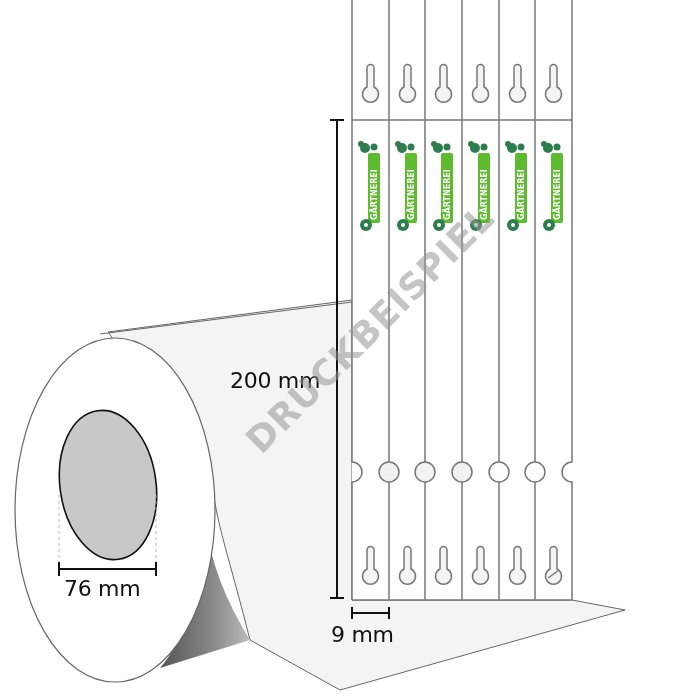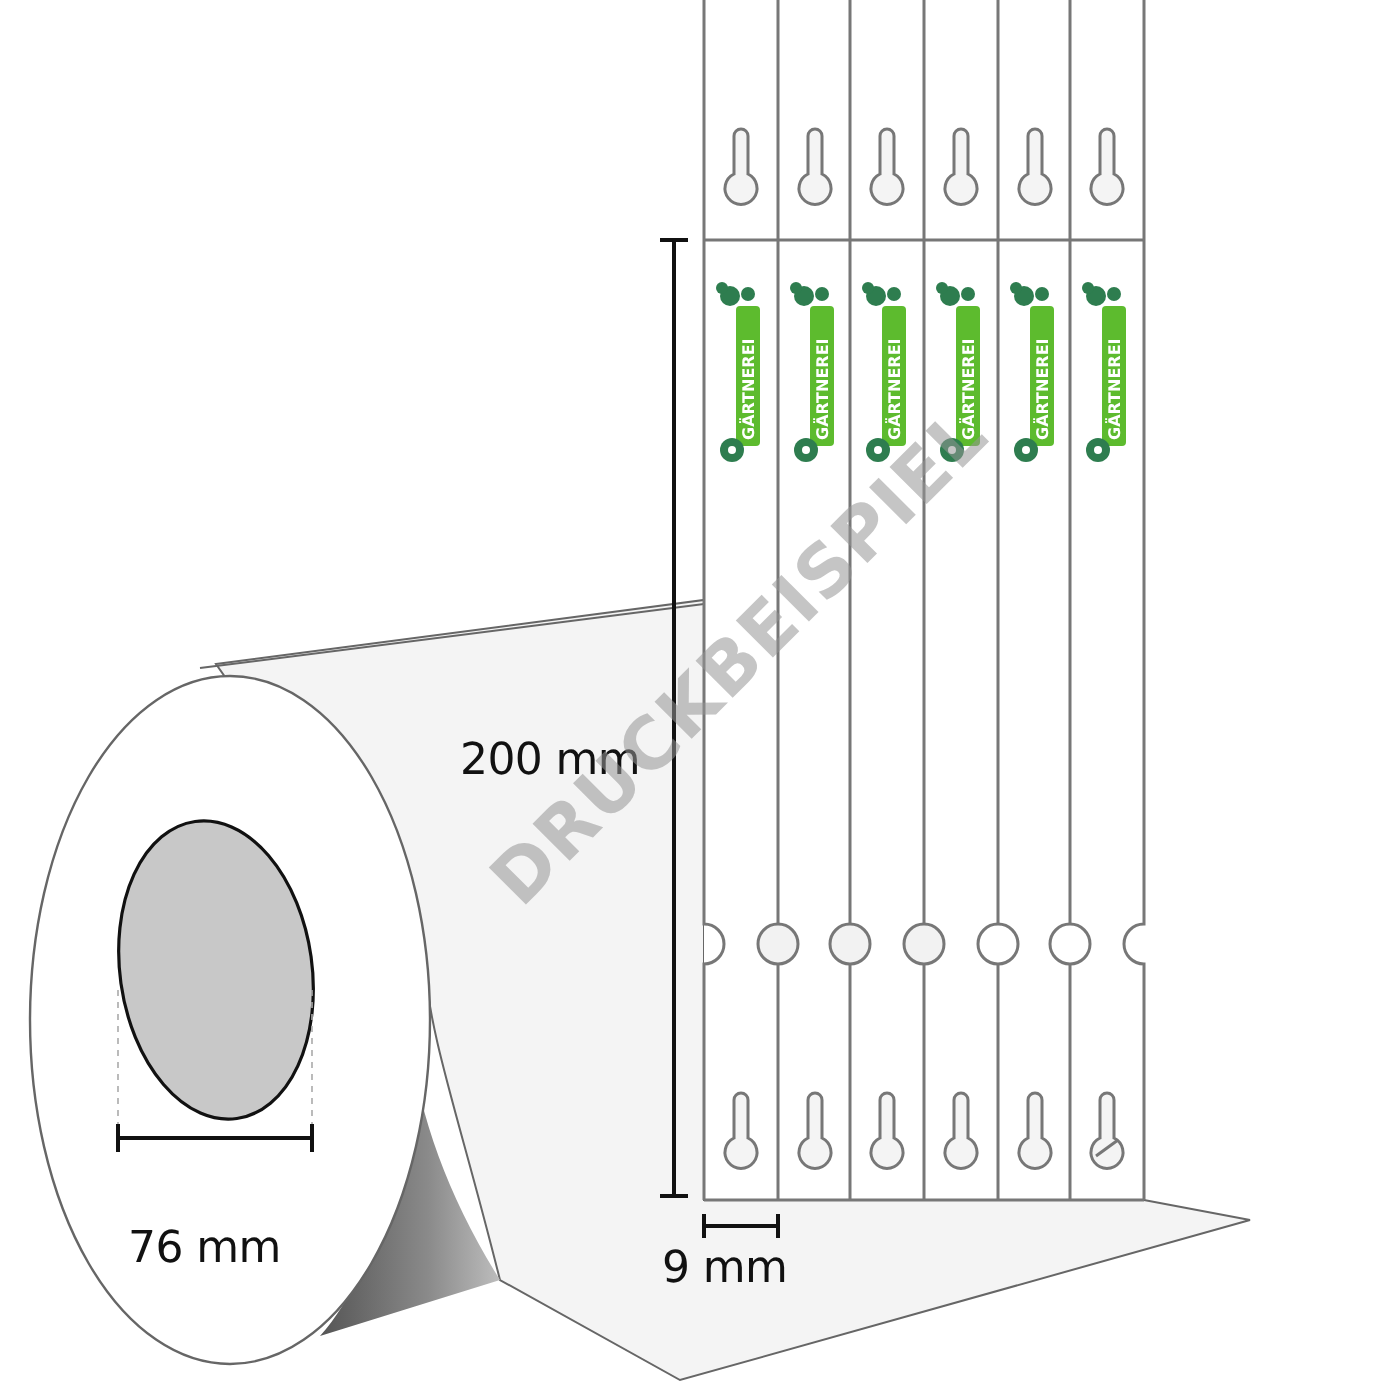--- a/index.html
+++ b/index.html
@@ -153,16 +153,16 @@
 
     <g stroke="#111" stroke-width="2">
       <line x1="352" y1="613" x2="389" y2="613"></line>
       <line x1="352" y1="607" x2="352" y2="619"></line>
       <line x1="389" y1="607" x2="389" y2="619"></line>
     </g>
   </svg>
 
   <div class="dim-label" style="left:230px; top:368px;">200 mm</div>
   <div class="dim-label" style="left:331px; top:622px;">9 mm</div>
-  <div class="dim-label" style="left:64px; top:576px;margin-top:36px;">76 mm</div>
+  <div class="dim-label" style="left:64px; top:576px;">76 mm</div>
 
   <div class="watermark" style="left:238px; top:432px; transform: rotate(-45deg);">DRUCKBEISPIEL</div>
 </div>
 
 </body></html>

